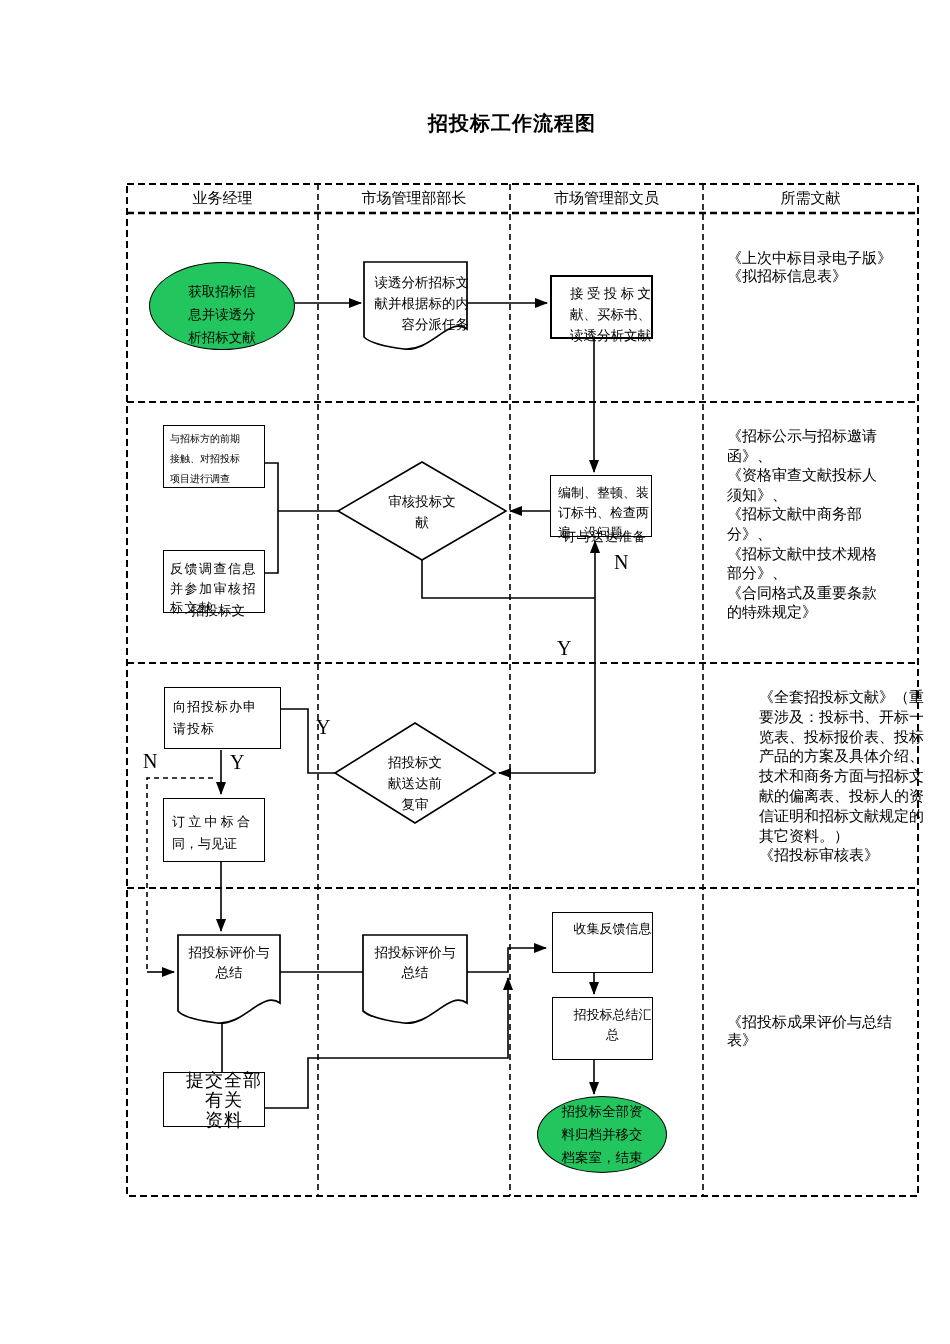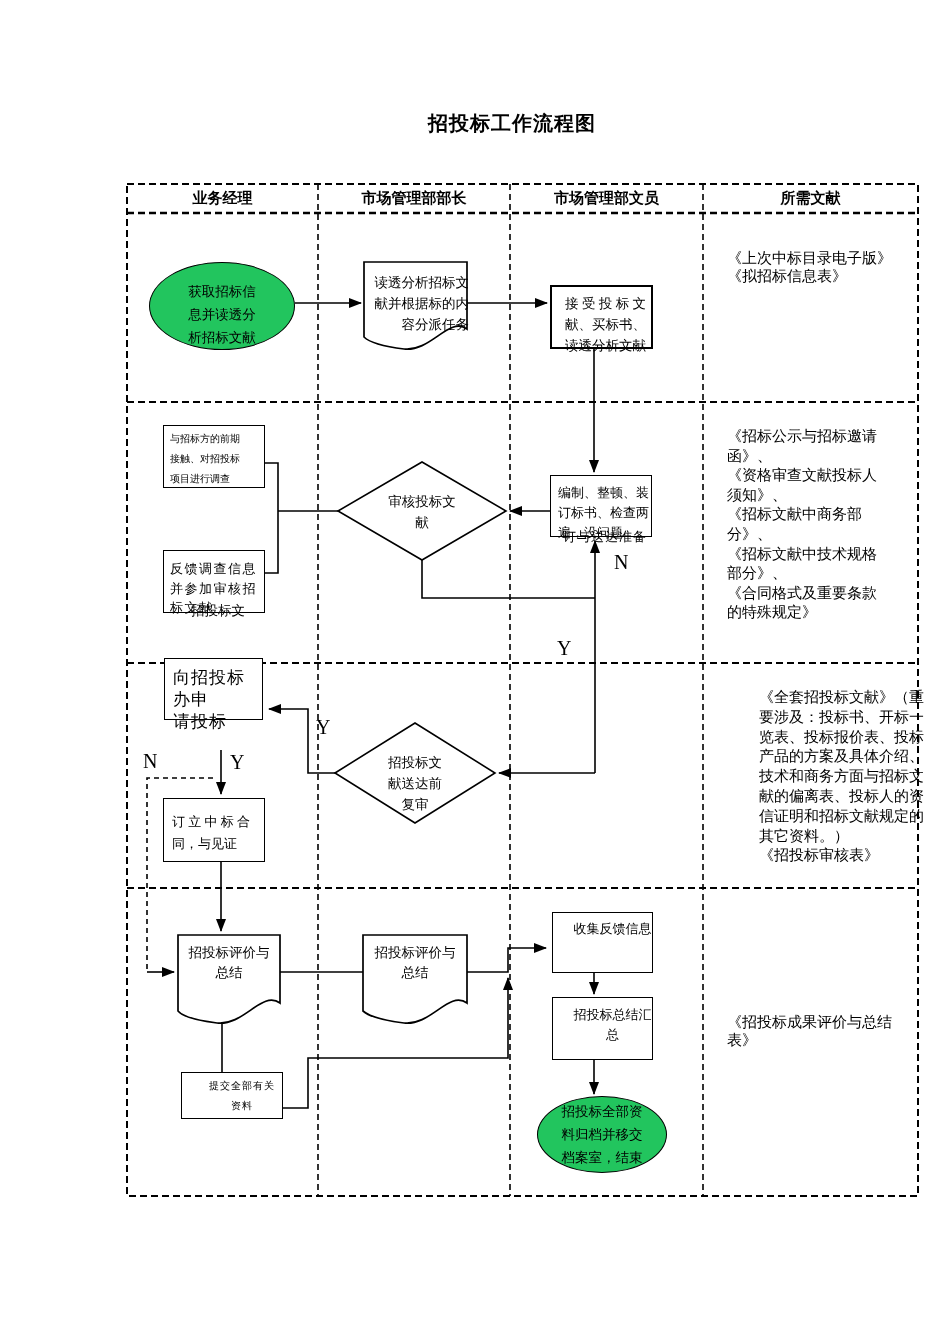--- a/index.html
+++ b/index.html
@@ -6,21 +6,21 @@
   body{width:950px;height:1344px;position:relative;color:#000;
        font-family:"Liberation Serif","DejaVu Serif",serif;}
   .abs{position:absolute;box-sizing:border-box;}
   .txt{white-space:pre-line;font-size:13.5px;line-height:20px;color:#000;}
   .center{display:flex;align-items:center;justify-content:center;text-align:center;}
   .rect{border:1.6px solid #000;background:#fff;padding-left:20px;}
   .rect-thick{border:2.2px solid #000;background:#fff;}
   .ellipse{border:1.6px solid #000;border-radius:50%;background:#22c55e;}
   .lane-header{display:flex;align-items:center;justify-content:center;
        font-family:"Liberation Sans","DejaVu Sans",sans-serif;
-       font-weight:bold;font-size:15px;}
+       font-weight:normal;font-size:15px;}
   .page-title{font-family:"Liberation Sans","DejaVu Sans",sans-serif;
        font-weight:bold;font-size:20px;letter-spacing:1px;white-space:nowrap;}
   .branch{font-family:"Liberation Serif","DejaVu Serif",serif;font-size:20px;}
   .doc-list{font-size:15px;text-align:left;white-space:pre-line;}
   svg{position:absolute;left:0;top:0;}
   svg *{vector-effect:none;}
 </style>
 </head>
 <body>
 
@@ -83,21 +83,21 @@
 <div class="abs lane-header" style="left:318px;top:184px;width:192px;height:29px;">市场管理部部长</div>
 <div class="abs lane-header" style="left:510px;top:184px;width:193px;height:29px;">市场管理部文员</div>
 <div class="abs lane-header" style="left:703px;top:184px;width:215px;height:29px;">所需文献</div>
 
 <div class="abs ellipse txt" style="left:149px;top:262px;width:146px;height:88px;text-align:center;padding-top:17px;line-height:23px;">获取招标信
 息并读透分
 析招标文献</div>
 <div class="abs txt" style="left:362px;top:272px;width:107px;text-align:right;line-height:21px;">读透分析招标文
 献并根据标的内
 容分派任务</div>
-<div class="abs rect-thick txt" style="left:550px;top:285px;width:103px;height:64px;padding:6px 0 0 8px;text-align:center;line-height:21px;">接 受 投 标 文
+<div class="abs rect-thick txt" style="left:550px;top:275px;width:103px;height:64px;padding:6px 0 0 8px;text-align:right;line-height:21px;">接 受 投 标 文
 献、买标书、
 读透分析文献</div>
 <div class="abs doc-list" style="left:727px;top:250px;width:190px;line-height:17.5px;">《上次中标目录电子版》
 《拟招标信息表》</div>
 
 <div class="abs rect txt" style="left:163px;top:425px;width:102px;height:63px;padding:3px 0 0 6px;text-align:left;font-size:10px;">与招标方的前期
 接触、对招投标
 项目进行调查</div>
 <div class="abs rect txt" style="left:163px;top:550px;width:102px;height:63px;padding:8px 0 0 6px;text-align:left;font-size:13px;letter-spacing:1.5px;line-height:19.5px;">反馈调查信息
 并参加审核招
@@ -115,21 +115,21 @@
 函》、
 《资格审查文献投标人
 须知》、
 《招标文献中商务部
 分》、
 《招标文献中技术规格
 部分》、
 《合同格式及重要条款
 的特殊规定》</div>
 
-<div class="abs rect txt" style="left:164px;top:658px;width:99px;height:62px;padding:8px 0 0 8px;text-align:left;font-size:17px;line-height:22px;letter-spacing:1px;">向招投标办申
+<div class="abs rect txt" style="left:164px;top:687px;width:117px;height:62px;padding:8px 0 0 8px;text-align:left;font-size:13px;line-height:22px;letter-spacing:1px;">向招投标办申
 请投标</div>
 <div class="abs branch" style="left:316px;top:716px;">Y</div>
 <div class="abs branch" style="left:230px;top:751px;">Y</div>
 <div class="abs branch" style="left:143px;top:750px;">N</div>
 <div class="abs txt center" style="left:355px;top:752px;width:120px;height:63px;line-height:21px;">招投标文
 献送达前
 复审</div>
 <div class="abs rect txt" style="left:163px;top:798px;width:102px;height:64px;padding:12px 0 0 8px;text-align:left;font-size:13px;line-height:22px;">订 立 中 标 合
 同，与见证</div>
 <div class="abs doc-list" style="left:727px;top:688px;width:190px;line-height:19.8px;margin-left:32px;">《全套招投标文献》（重
@@ -139,21 +139,21 @@
 技术和商务方面与招标文
 献的偏离表、投标人的资
 信证明和招标文献规定的
 其它资料。）
 《招投标审核表》</div>
 
 <div class="abs txt" style="left:178px;top:943px;width:102px;text-align:center;line-height:19.5px;">招投标评价与
 总结</div>
 <div class="abs txt" style="left:363px;top:943px;width:104px;text-align:center;line-height:19.5px;">招投标评价与
 总结</div>
-<div class="abs rect txt center" style="left:163px;top:1072px;width:102px;height:47px;font-size:10px;letter-spacing:1px;margin-left:18px;">提交全部有关
+<div class="abs rect txt center" style="left:163px;top:1072px;width:102px;height:55px;font-size:18px;letter-spacing:1px;">提交全部有关
 资料</div>
 <div class="abs rect txt" style="left:552px;top:912px;width:101px;height:61px;padding-top:6px;text-align:center;font-size:13px;">收集反馈信息</div>
 <div class="abs rect txt" style="left:552px;top:997px;width:101px;height:63px;padding-top:7px;text-align:center;font-size:13px;">招投标总结汇总</div>
 <div class="abs ellipse txt center" style="left:537px;top:1096px;width:130px;height:77px;line-height:23px;">招投标全部资
 料归档并移交
 档案室，结束</div>
 <div class="abs doc-list" style="left:727px;top:1014px;width:195px;line-height:17.5px;">《招投标成果评价与总结
 表》</div>
 
 </body></html>

